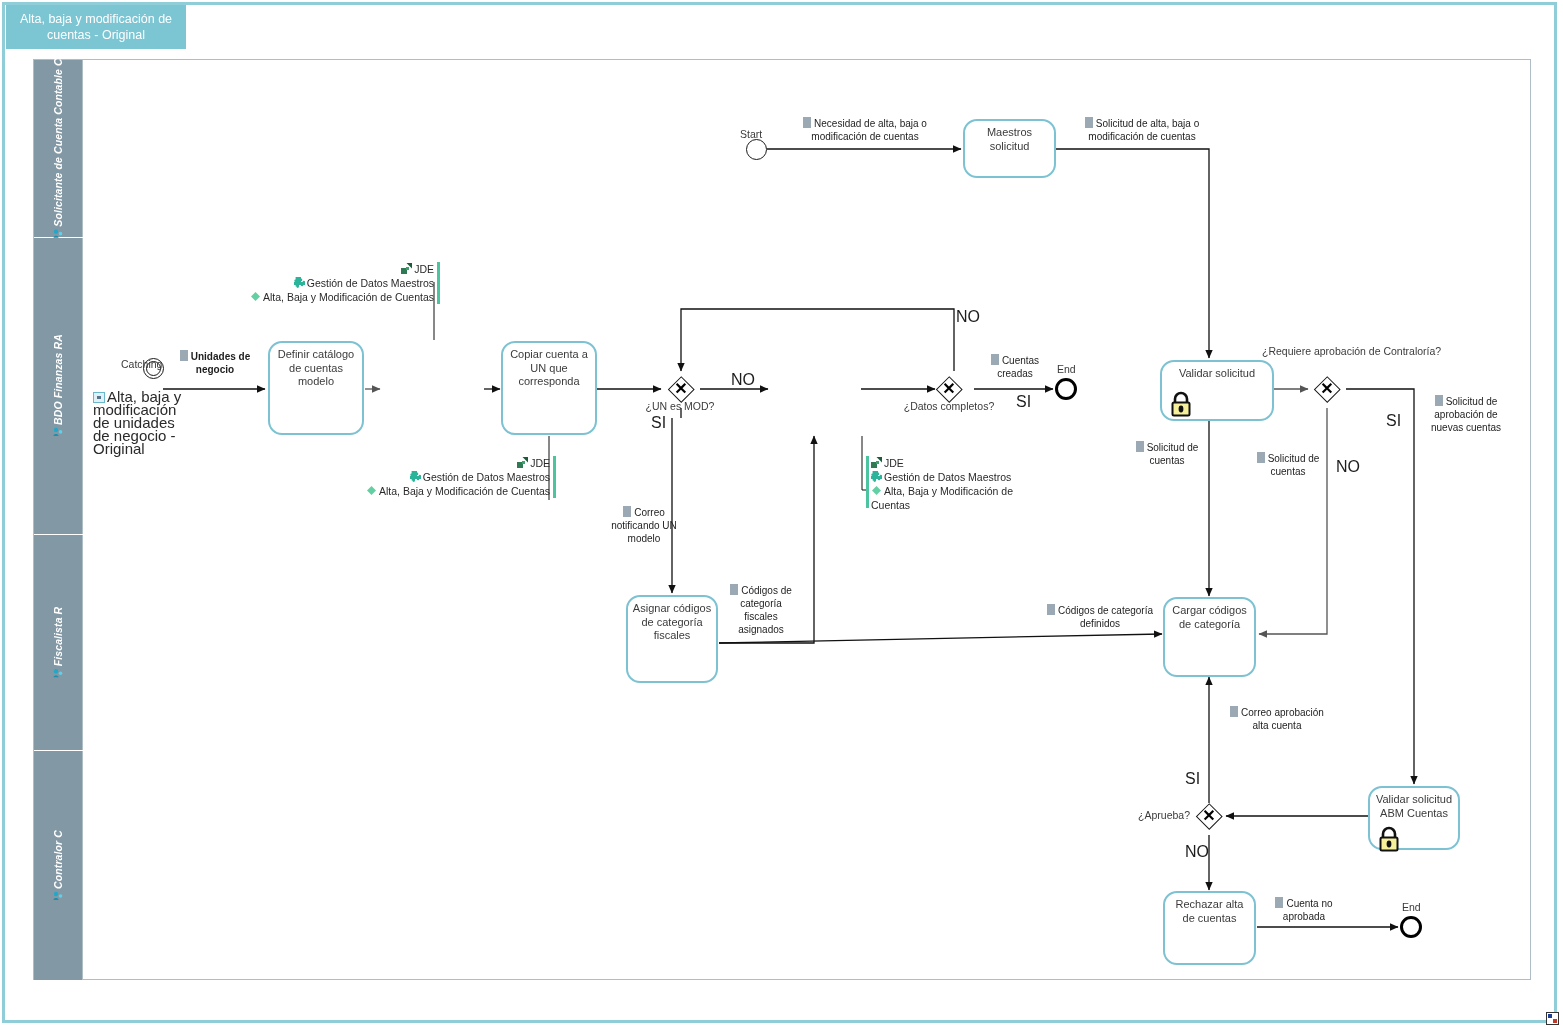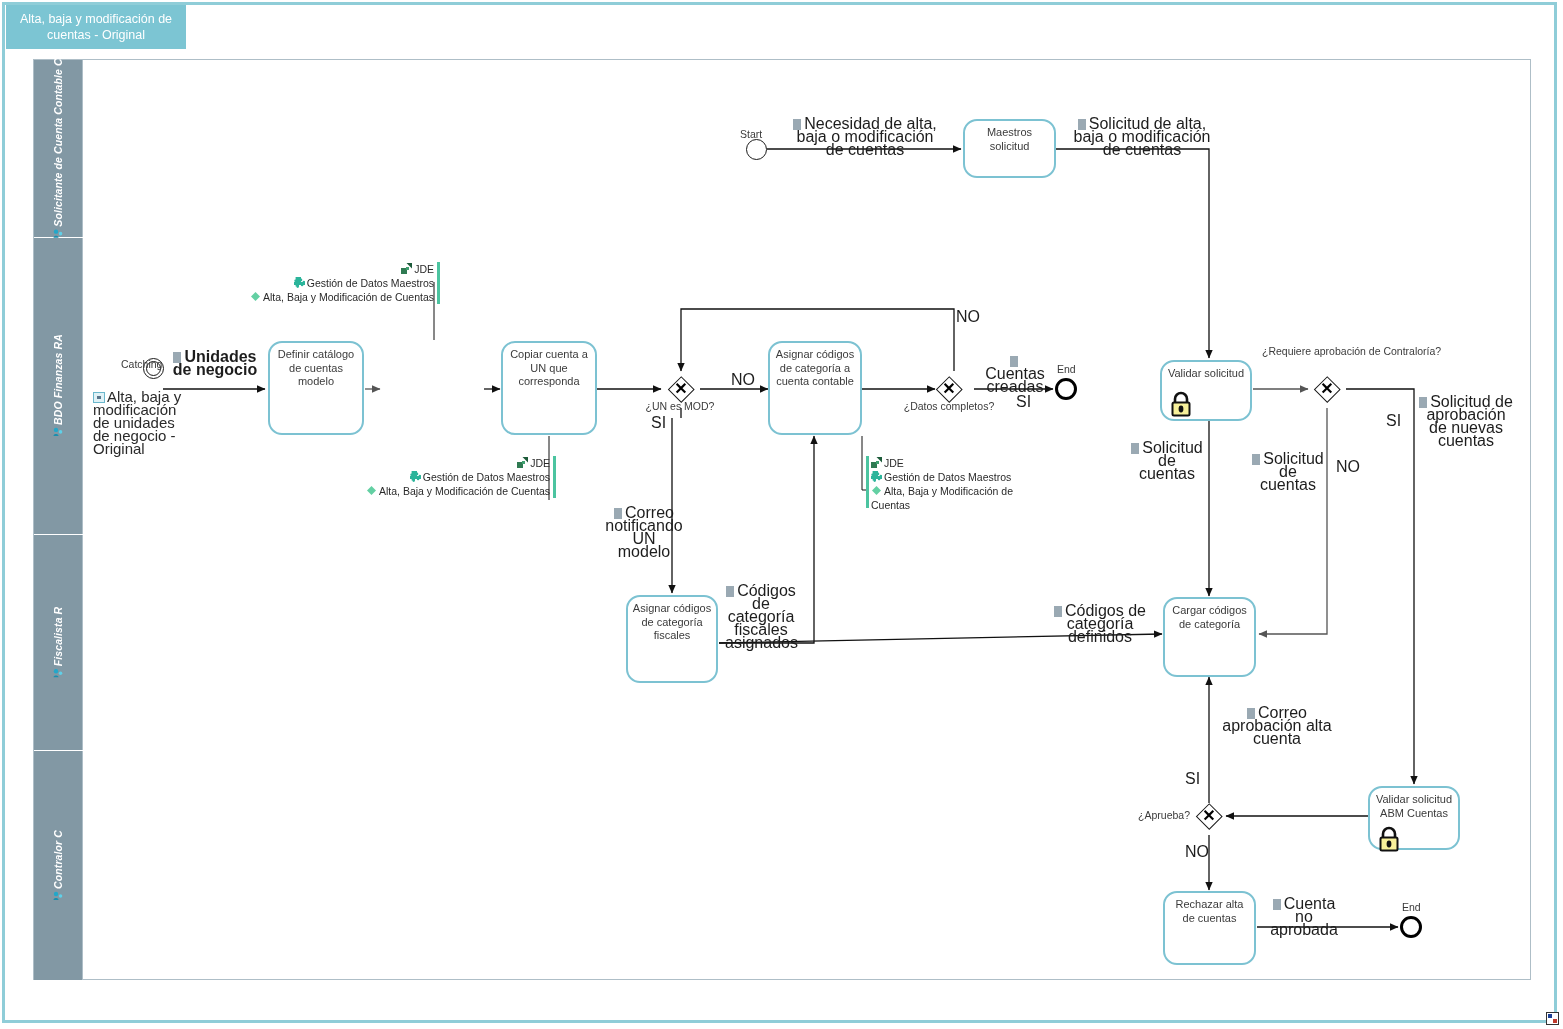--- a/index.html
+++ b/index.html
@@ -56,21 +56,21 @@
   .gw .dia{position:absolute;left:0;top:0;width:18.5px;height:18.5px;background:#fff;
       border:1.4px solid #1a1a1a;transform:rotate(45deg);transform-origin:center;
       margin:3.7px;box-sizing:border-box;}
   .gw .x{position:absolute;left:0;top:0;width:26px;height:26px;display:flex;
       align-items:center;justify-content:center;font-size:16px;font-weight:bold;color:#000;
       font-family:"Liberation Sans",sans-serif;line-height:1;}
   .gw-label{position:absolute;font-size:10.5px;color:#3b3b3b;white-space:nowrap;z-index:8;
       text-align:center;}
 
   
-  .dataobj{position:absolute;font-size:16px;line-height:13px;color:#1d1d1d;z-index:9;}
+  .dataobj{position:absolute;font-size:10px;line-height:13px;color:#1d1d1d;z-index:9;}
   .dataobj .pg{display:inline-block;width:8px;height:11px;background:#9aa9b3;
       vertical-align:-1px;margin-right:3px;}
   .dataobj.center{text-align:center;}
 
   
   .flab{position:absolute;font-size:16px;color:#1d1d1d;z-index:9;}
 
   
   .annot{position:absolute;z-index:9;}
   .annot .bar{position:absolute;width:3px;top:0;bottom:0;background:#4cc4a0;}
@@ -304,23 +304,20 @@
 
   <div class="gw" style="left:668px;top:376px;">
     <div class="dia"></div>
     <div class="x">✕</div>
   </div>
   <div class="gw-label" style="left:620px;top:400px;width:120px;">¿UN es MOD?</div>
   <div class="flab" style="left:651px;top:414px;">SI</div>
   <div class="flab" style="left:731px;top:371px;">NO</div>
   <div class="flab" style="left:956px;top:308px;">NO</div>
 
-  <div class="task" style="left:768px;top:341px;width:94px;height:94px;">
-    <div class="tlabel">Asignar códigos de categoría a cuenta contable</div>
-  </div>
 
   <div class="annot" style="left:866px;top:456px;width:170px;height:52px;">
     <div class="bar" style="left:0;"></div>
     <div class="rows" style="left:5px;">
       <div><span class="ico"><svg width="11" height="11" viewBox="0 0 11 11">
               <rect x="0" y="5" width="6" height="6" fill="#2f7a52"></rect>
               <path d="M5.5 0 L11 0 L11 5.5 Z" fill="#1d5b3a"></path>
               <rect x="5" y="4" width="3" height="3" fill="#3fa070"></rect>
             </svg></span><span>JDE</span></div>
       <div><span class="ico"><svg width="11" height="11" viewBox="0 0 11 11">
@@ -340,21 +337,21 @@
   <div class="gw-label" style="left:889px;top:400px;width:120px;">¿Datos completos?</div>
   <div class="flab" style="left:1016px;top:393px;">SI</div>
 
   <div class="dataobj center" style="left:980px;top:354px;width:70px;">
     <span class="pg"></span><span>Cuentas creadas</span>
   </div>
 
   <div class="event ev-end" style="left:1055px;top:378px;width:22px;height:22px;"></div>
   <div class="ev-caption" style="left:1057px;top:363px;">End</div>
 
-  <div class="task" style="left:1160px;top:360px;width:92px;height:61px;">
+  <div class="task" style="left:1160px;top:360px;width:114px;height:61px;">
     <div class="tlabel">Validar solicitud</div>
     <div class="lock" style="left:8px;bottom:2px;">
       <svg width="22" height="26" viewBox="0 0 22 26">
         <path d="M5 12 V8 a6 6 0 0 1 12 0 v4" fill="none" stroke="#111" stroke-width="2.6"></path>
         <rect x="2.5" y="11.5" width="17" height="13" rx="1.5" fill="#f7f09a" stroke="#111" stroke-width="2"></rect>
         <ellipse cx="11" cy="18" rx="2.4" ry="3.4" fill="#111"></ellipse>
       </svg>
     </div>
   </div>
 

